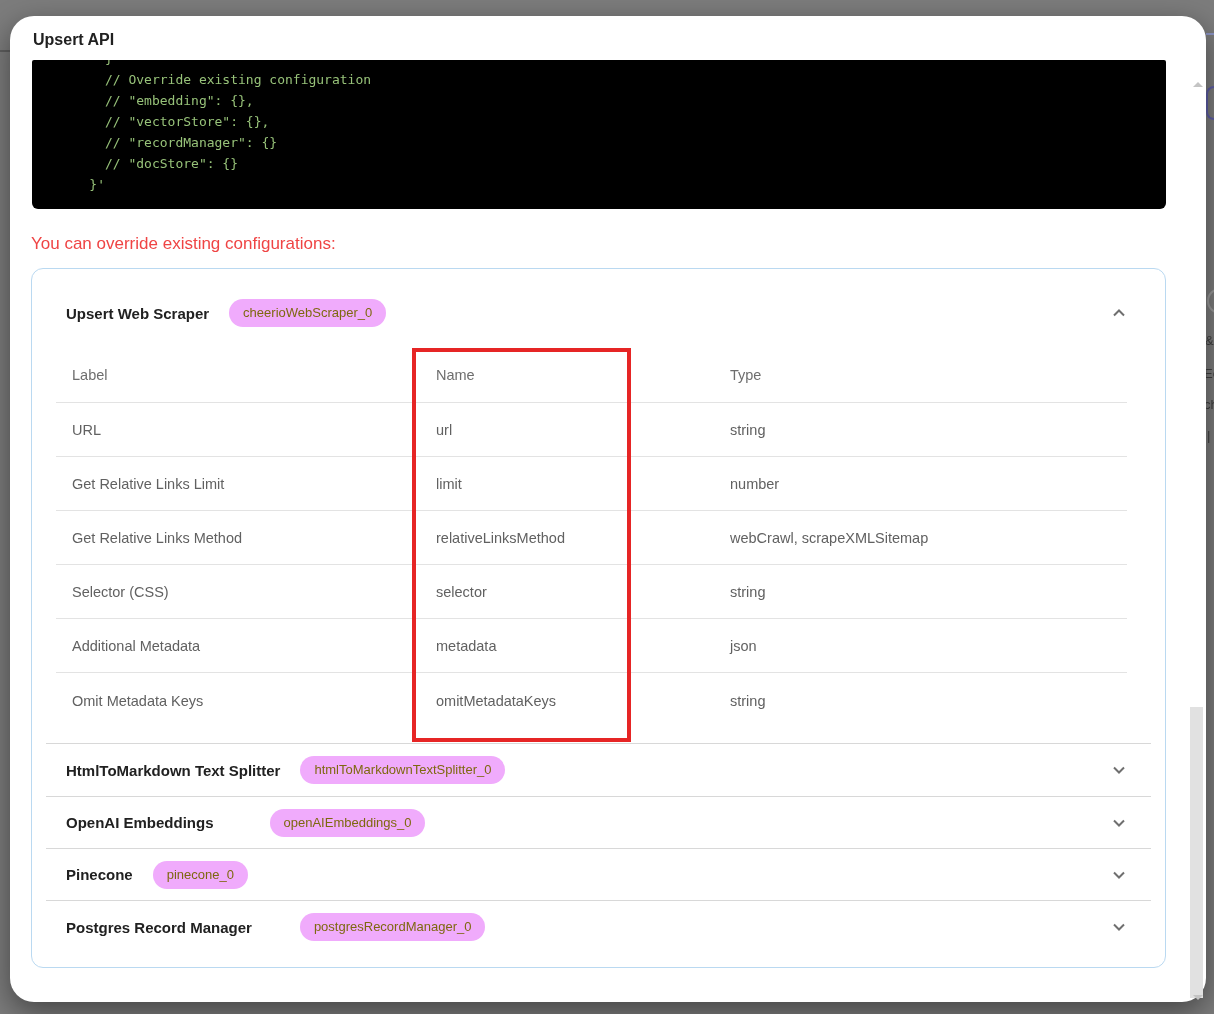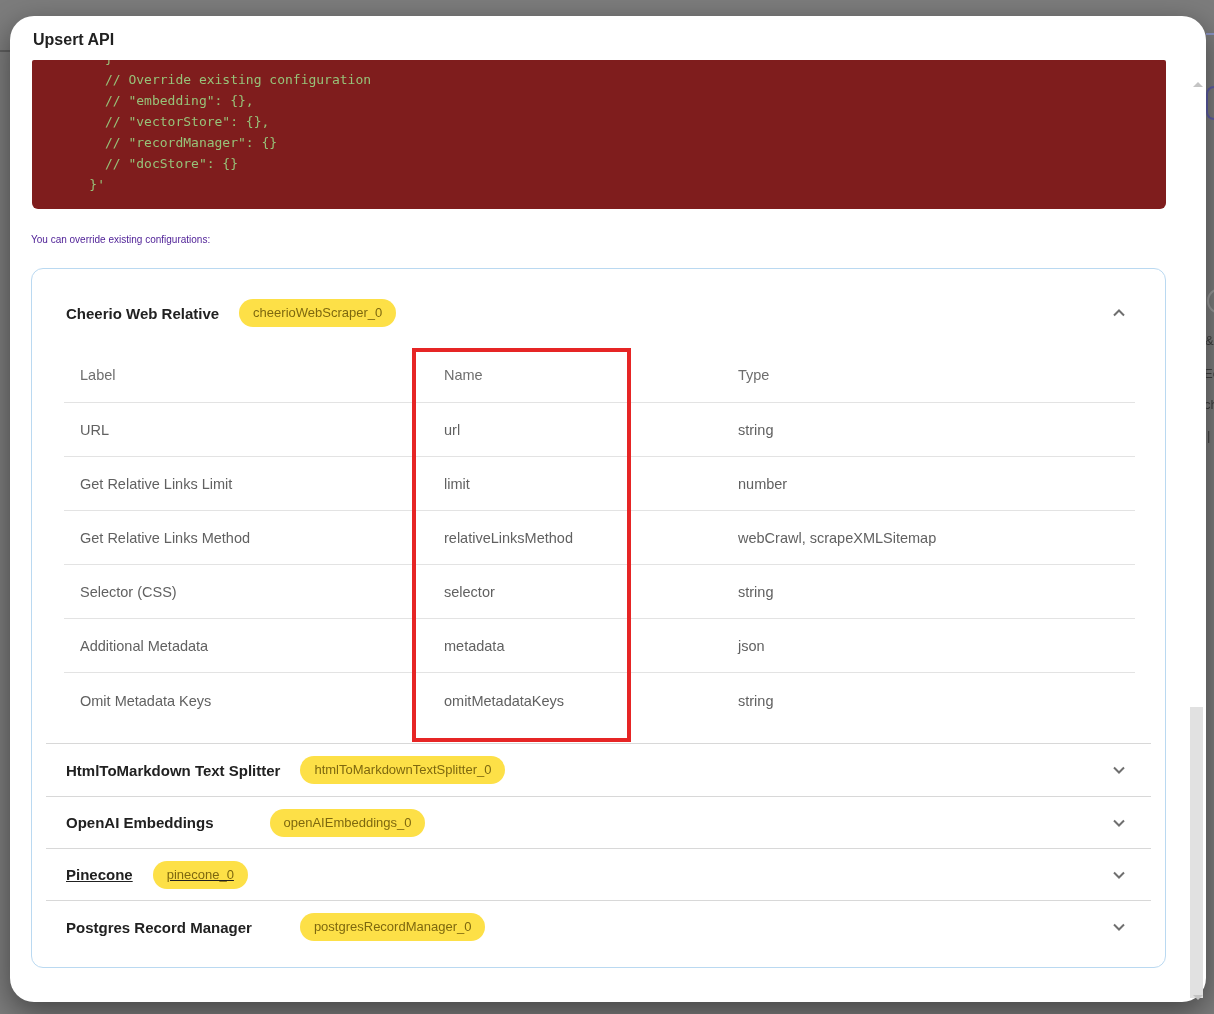--- a/index.html
+++ b/index.html
@@ -27,57 +27,57 @@
     box-shadow:0 10px 30px rgba(0,0,0,0.45);
   }
   .modal-title {
     position:absolute; left:23px; top:9px;
     font-size:16px; font-weight:700; color:#212121; line-height:30px;
   }
 
   
   .code-block {
     position:absolute; left:22px; top:44px; width:1134px; height:149px;
-    background:#7f1d1d; border-radius:2px 2px 6px 6px;
+    background:#000000; border-radius:2px 2px 6px 6px;
     overflow:hidden;
     font-family:"DejaVu Sans Mono","Liberation Mono",monospace;
     font-size:13px; line-height:21px; color:#97c279;
     padding:0 16px 0 26px;
   }
   .code-inner { margin-top:-12px; }
   .code-line { white-space:pre; height:21px; }
 
   
-  .intro-text { position:absolute; left:21px; top:218px; font-size:10px; color:#4c1d95; }
+  .intro-text { position:absolute; left:21px; top:218px; font-size:17px; color:#ef4444; }
 
   
   .config-card {
     position:absolute; left:21px; top:252px; width:1135px; height:700px;
     border:1px solid #bad9f1; border-radius:12px; background:#fff;
   }
 
   .sec-row { position:absolute; display:flex; align-items:center; cursor:pointer; }
   .sec-row.s0 { left:0; top:16px; width:100%; height:56px; padding:0 36px 0 34px; }
   .sec-row.s1 { top:474px; height:53px; }
   .sec-row.s2 { top:527px; height:52px;gap:36px; }
-  .sec-row.s3 { top:579px; height:52px;text-decoration:underline; }
+  .sec-row.s3 { top:579px; height:52px; }
   .sec-row.s4 { top:631px; height:53px;gap:28px; }
   .sec-row.bordered { left:14px; width:1105px; padding:0 22px 0 20px; border-top:1px solid #d8d8d8; }
   .sec-label { font-size:15px; font-weight:700; color:#212121; }
   .sec-badge {
     display:inline-flex; align-items:center; margin-left:20px;
-    background:#fde047; color:#7e680f; font-size:13px;
+    background:#f0abfc; color:#7e680f; font-size:13px;
     padding:6px 14px; border-radius:15px; line-height:16px;
   }
   .chev { margin-left:auto; width:20px; height:20px; flex:0 0 auto; display:flex;
           align-items:center; justify-content:center; }
   .chev svg { display:block; }
 
   
-  .params-table { position:absolute; left:32px; top:79px; width:1071px; }
+  .params-table { position:absolute; left:24px; top:79px; width:1071px; }
   .t-row {
     display:grid; grid-template-columns:364px 294px 1fr;
     align-items:center; padding-left:16px;
     font-size:14.5px; color:#616161;
   }
   .t-row.head { height:55px; color:#6e6e6e; border-bottom:1px solid #e3e3e3; }
   .t-row.body { height:54px; border-bottom:1px solid #e3e3e3; }
   .t-row.body.last { height:55px; border-bottom:none; }
 
   
@@ -122,21 +122,21 @@
       <div class="code-line">      // "docStore": {}</div>
       <div class="code-line">    }'</div>
     </div>
   </div>
 
   <div class="intro-text">You can override existing configurations:</div>
 
   <div class="config-card">
 
     <div class="sec-row s0">
-      <span class="sec-label">Cheerio Web Relative</span>
+      <span class="sec-label">Upsert Web Scraper</span>
       <span class="sec-badge">cheerioWebScraper_0</span>
       <span class="chev">
         <svg width="20" height="20" viewBox="0 0 20 20">
             <polyline points="5,12.5 10,7.5 15,12.5" fill="none" stroke="#6f6f6f" stroke-width="2"></polyline>
           </svg>
       </span>
     </div>
 
     <div class="params-table">
       <div class="t-row head">

